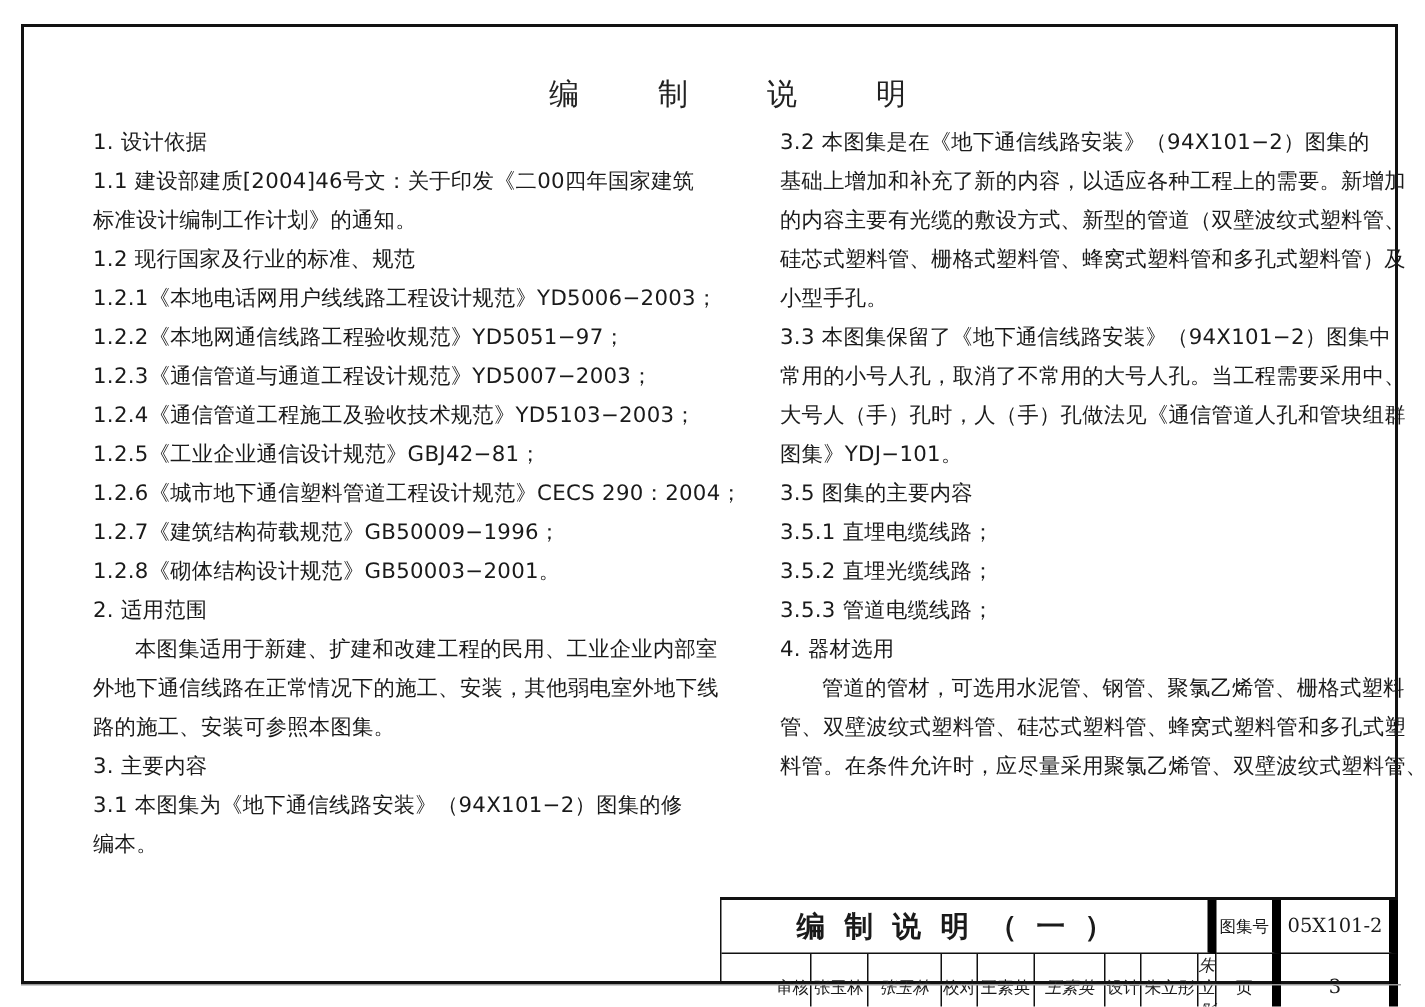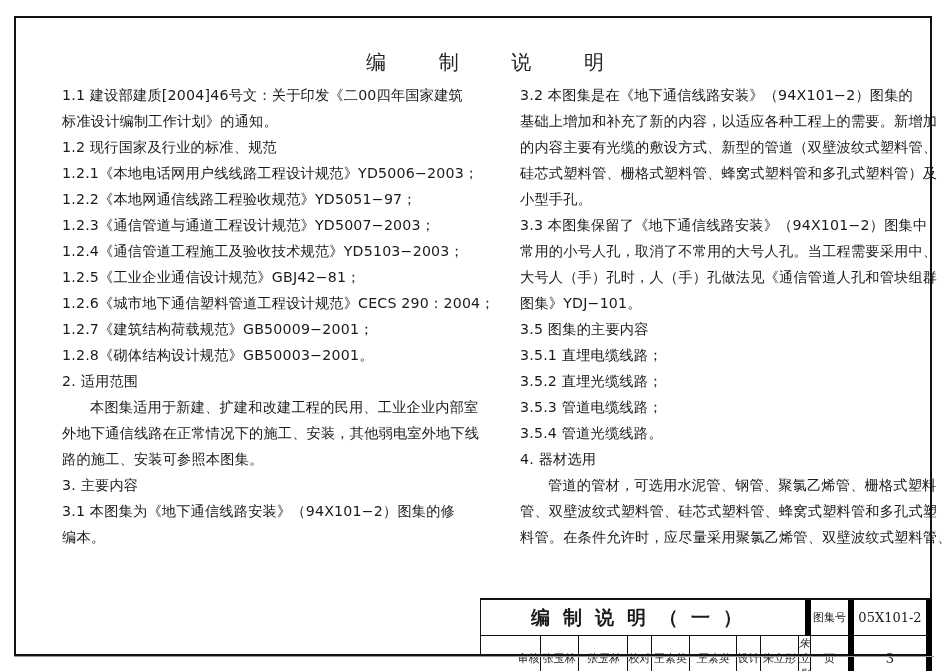--- a/index.html
+++ b/index.html
@@ -47,30 +47,31 @@
 <div class="frame"></div>
 
 <div class="page-title">
   <span>编</span>
   <span>制</span>
   <span>说</span>
   <span>明</span>
 </div>
 
 <div class="col left" id="leftCol">
+    <div class="line">1. 设计依据</div>
     <div class="line">1.1  建设部建质[2004]46号文：关于印发《二00四年国家建筑</div>
     <div class="line">标准设计编制工作计划》的通知。</div>
     <div class="line">1.2  现行国家及行业的标准、规范</div>
     <div class="line">1.2.1《本地电话网用户线线路工程设计规范》YD5006−2003；</div>
     <div class="line">1.2.2《本地网通信线路工程验收规范》YD5051−97；</div>
     <div class="line">1.2.3《通信管道与通道工程设计规范》YD5007−2003；</div>
     <div class="line">1.2.4《通信管道工程施工及验收技术规范》YD5103−2003；</div>
     <div class="line">1.2.5《工业企业通信设计规范》GBJ42−81；</div>
     <div class="line">1.2.6《城市地下通信塑料管道工程设计规范》CECS  290：2004；</div>
-    <div class="line">1.2.7《建筑结构荷载规范》GB50009−2001；</div>
+    <div class="line">1.2.7《建筑结构荷载规范》GB50009−1996；</div>
     <div class="line">1.2.8《砌体结构设计规范》GB50003−2001。</div>
     <div class="line">2. 适用范围</div>
     <div class="line indent">本图集适用于新建、扩建和改建工程的民用、工业企业内部室</div>
     <div class="line">外地下通信线路在正常情况下的施工、安装，其他弱电室外地下线</div>
     <div class="line">路的施工、安装可参照本图集。</div>
     <div class="line">3. 主要内容</div>
     <div class="line">3.1  本图集为《地下通信线路安装》（94X101−2）图集的修</div>
     <div class="line">编本。</div>
   </div>
 <div class="col right" id="rightCol">
@@ -80,21 +81,20 @@
     <div class="line">硅芯式塑料管、栅格式塑料管、蜂窝式塑料管和多孔式塑料管）及</div>
     <div class="line">小型手孔。</div>
     <div class="line">3.3  本图集保留了《地下通信线路安装》（94X101−2）图集中</div>
     <div class="line">常用的小号人孔，取消了不常用的大号人孔。当工程需要采用中、</div>
     <div class="line">大号人（手）孔时，人（手）孔做法见《通信管道人孔和管块组群</div>
     <div class="line">图集》YDJ−101。</div>
     <div class="line">3.5  图集的主要内容</div>
     <div class="line">3.5.1  直埋电缆线路；</div>
     <div class="line">3.5.2  直埋光缆线路；</div>
     <div class="line">3.5.3  管道电缆线路；</div>
-    <div class="line">3.5.4  管道光缆线路。</div>
     <div class="line">4. 器材选用</div>
     <div class="line indent">管道的管材，可选用水泥管、钢管、聚氯乙烯管、栅格式塑料</div>
     <div class="line">管、双壁波纹式塑料管、硅芯式塑料管、蜂窝式塑料管和多孔式塑</div>
     <div class="line">料管。在条件允许时，应尽量采用聚氯乙烯管、双壁波纹式塑料管、</div>
   </div>
 
 <div class="title-block">
   <div class="tb-cell tb-main-title">编制说明（一）</div>
   <div class="tb-cell tb-label">图集号</div>
   <div class="tb-cell tb-value">05X101-2</div>

